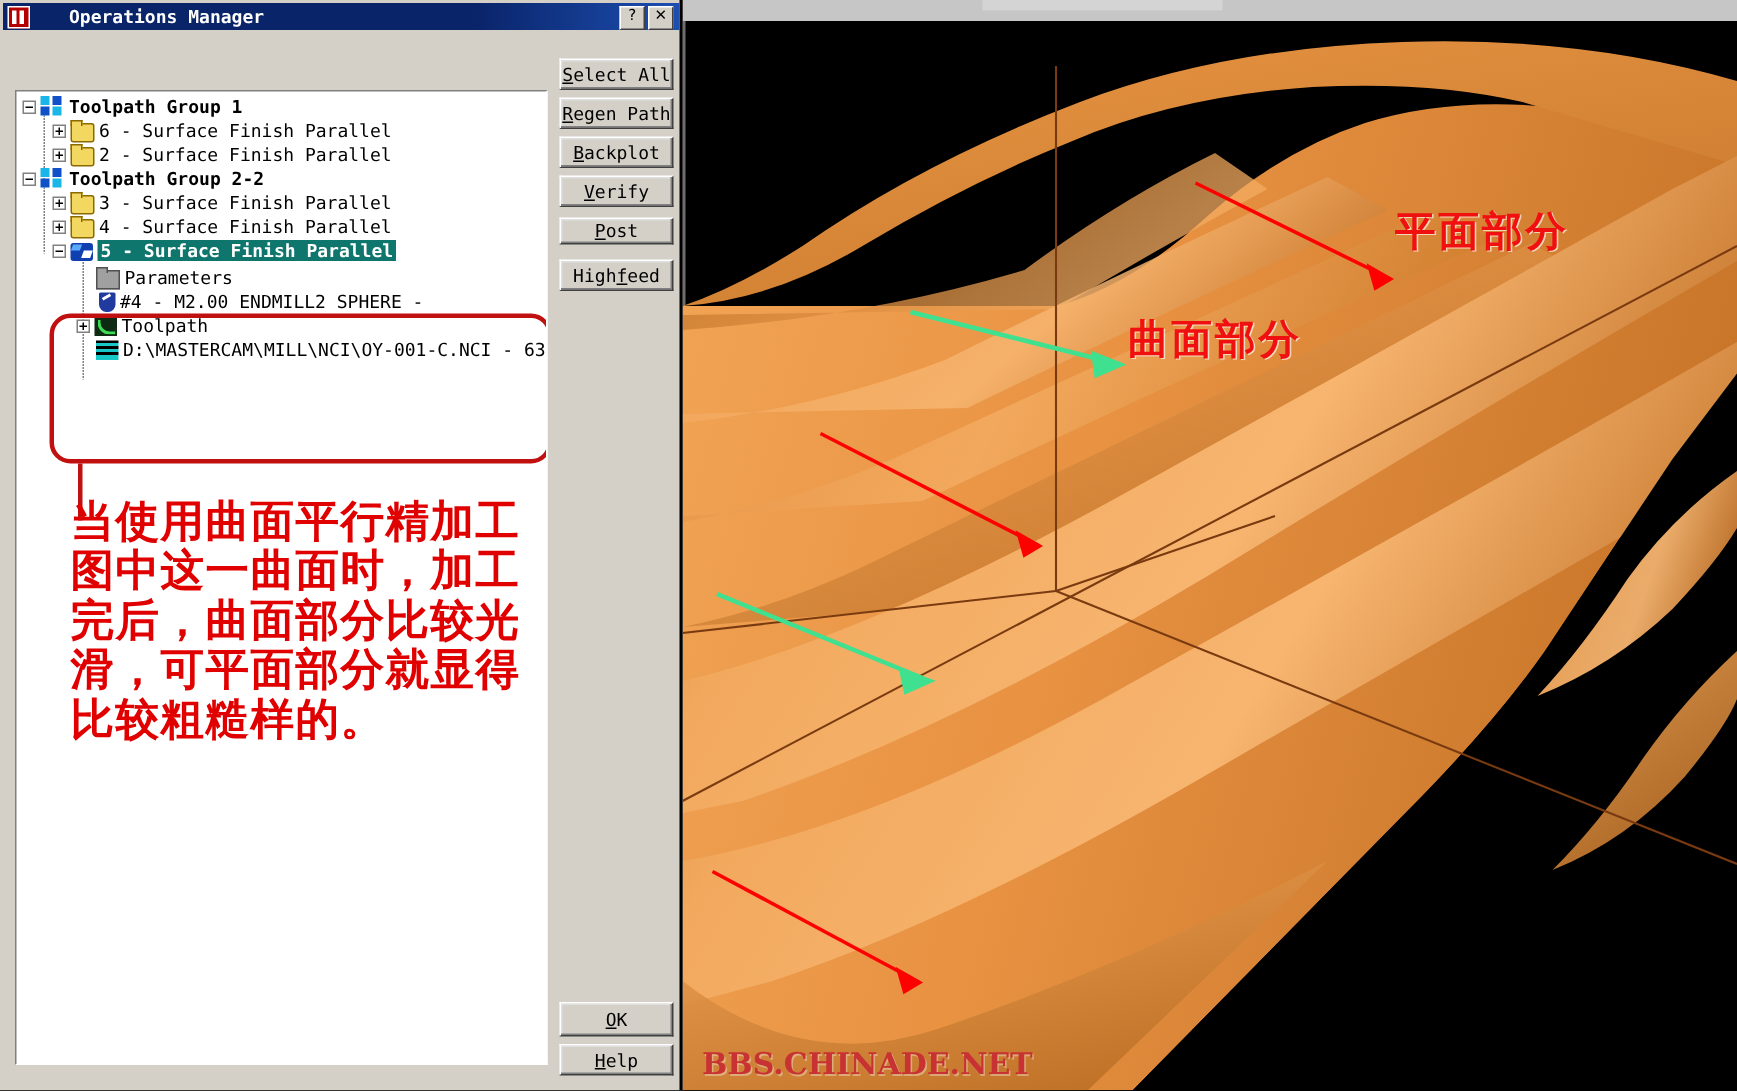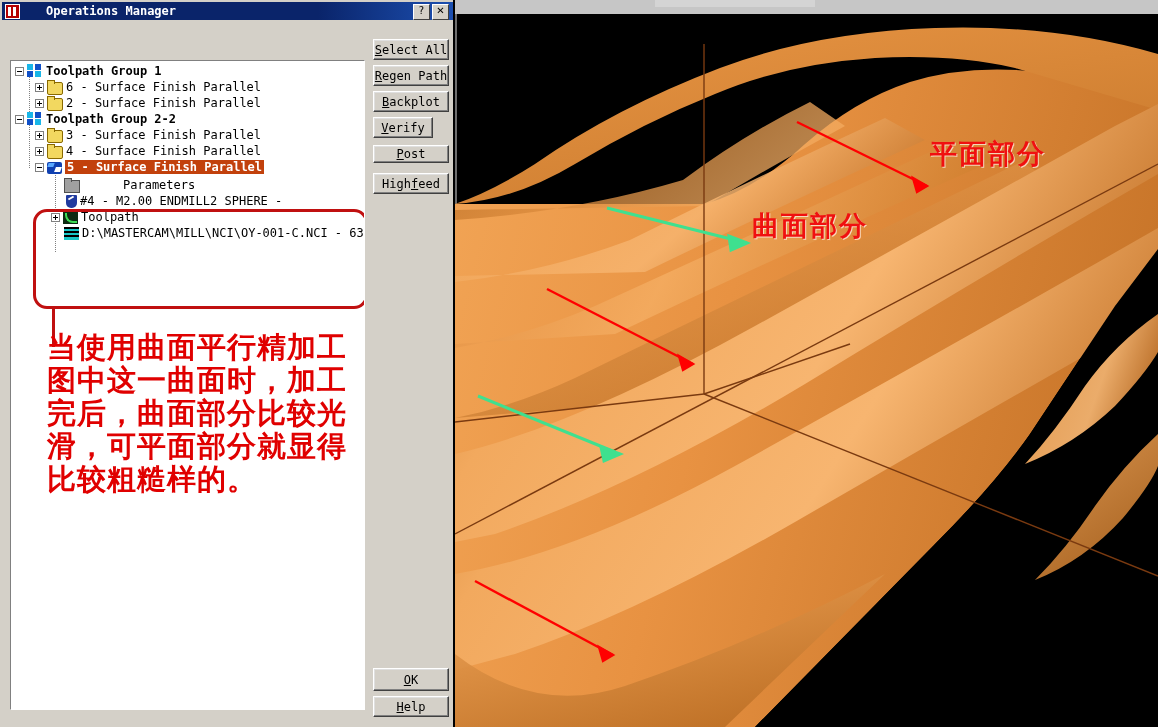--- a/index.html
+++ b/index.html
@@ -51,21 +51,21 @@
   #treepanel{position:absolute;left:10px;top:60px;width:355px;height:650px;
              background:#fff;
              border-top:1px solid #808080;border-left:1px solid #808080;
              border-right:1px solid #ffffff;border-bottom:1px solid #ffffff;
              box-sizing:border-box;overflow:hidden;}
   .trow{position:absolute;height:16px;display:flex;align-items:center;
         font-size:12px;color:#000;white-space:nowrap;
         font-family:"DejaVu Sans Mono","Liberation Mono",monospace;}
   .tlabel{margin-left:3px;}
   .tlabel.bold{font-weight:bold;}
-  .tlabel.sel{background:#c2410c;color:#fff;font-weight:bold;padding:0 2px;text-align:right;}
+  .tlabel.sel{background:#0f766e;color:#fff;font-weight:bold;padding:0 2px;text-align:right;}
 
   .expander{width:9px;height:9px;background:#fff;border:1px solid #808080;
             position:relative;box-sizing:border-box;flex:0 0 auto;}
   .expander::before{content:"";position:absolute;left:1px;top:3px;
             width:5px;height:1px;background:#000;}
   .expander.plus::after{content:"";position:absolute;left:3px;top:1px;
             width:1px;height:5px;background:#000;}
 
   
   .ico{width:16px;height:14px;flex:0 0 auto;position:relative;margin-left:3px;}
@@ -234,20 +234,21 @@
         <polygon points="292,229 274,222 276,236"></polygon>
         <line x1="23" y1="382" x2="160" y2="438"></line>
         <polygon points="165,440 146,433 149,447"></polygon>
       </g>
     </svg>
 
     <div class="vp-label" style="left:297px;top:208px;">曲面部分</div>
     <div class="vp-label" style="left:475px;top:136px;">平面部分</div>
   </div>
 
+  <div id="watermark">BBS.CHINADE.NET</div>
 
   <div id="dialog">
 
     <div id="titlebar">
       <div class="tb-icon"></div>
       <div id="tb-title">Operations Manager</div>
       <div id="tb-buttons">
         <div class="tb-btn">?</div>
         <div class="tb-btn">✕</div>
       </div>
@@ -295,21 +296,21 @@
         <span class="ico ico-folder"></span>
         <span class="tlabel">4 - Surface Finish Parallel</span>
       </div>
 
       <div class="trow" style="left:24px;top:98px;">
         <span class="expander"></span>
         <span class="ico ico-op"></span>
         <span class="tlabel sel">5 - Surface Finish Parallel</span>
       </div>
 
-      <div class="trow" style="left:50px;top:116px;gap:40px;">
+      <div class="trow" style="left:50px;top:116px;">
         <span class="ico ico-param"></span>
         <span class="tlabel">Parameters</span>
       </div>
 
       <div class="trow" style="left:50px;top:132px;">
         <span class="ico ico-tool"></span>
         <span class="tlabel">#4 - M2.00 ENDMILL2 SPHERE -</span>
       </div>
 
       <div class="trow" style="left:40px;top:148px;">
@@ -331,21 +332,21 @@
 
     <div class="btn" style="left:373px;top:39px;width:76px;height:21px;">
       <span><u>S</u>elect All</span>
     </div>
     <div class="btn" style="left:373px;top:65px;width:76px;height:21px;">
       <span><u>R</u>egen Path</span>
     </div>
     <div class="btn" style="left:373px;top:91px;width:76px;height:21px;justify-content:center;">
       <span><u>B</u>ackplot</span>
     </div>
-    <div class="btn" style="left:373px;top:117px;width:60px;height:21px;">
+    <div class="btn" style="left:373px;top:117px;width:76px;height:21px;">
       <span><u>V</u>erify</span>
     </div>
     <div class="btn" style="left:373px;top:145px;width:76px;height:18px;">
       <span><u>P</u>ost</span>
     </div>
     <div class="btn" style="left:373px;top:173px;width:76px;height:21px;">
       <span>High<u>f</u>eed</span>
     </div>
 
     <div class="btn" style="left:373px;top:668px;width:76px;height:23px;">

